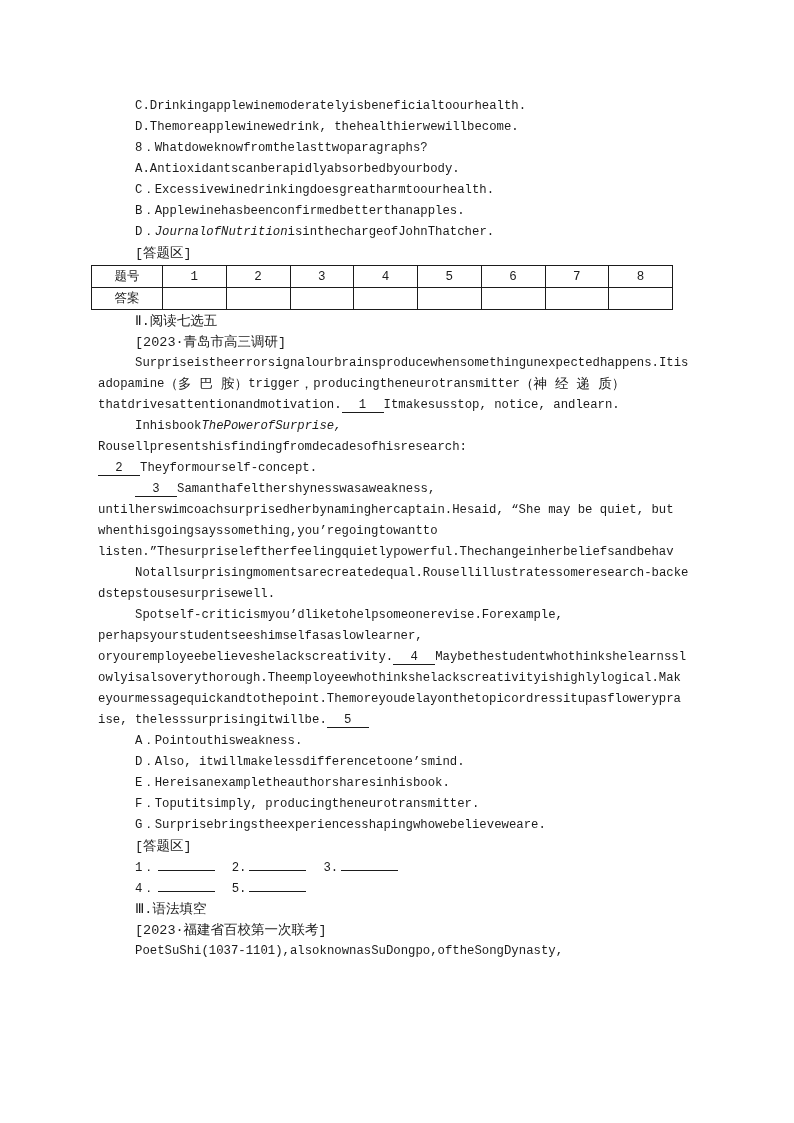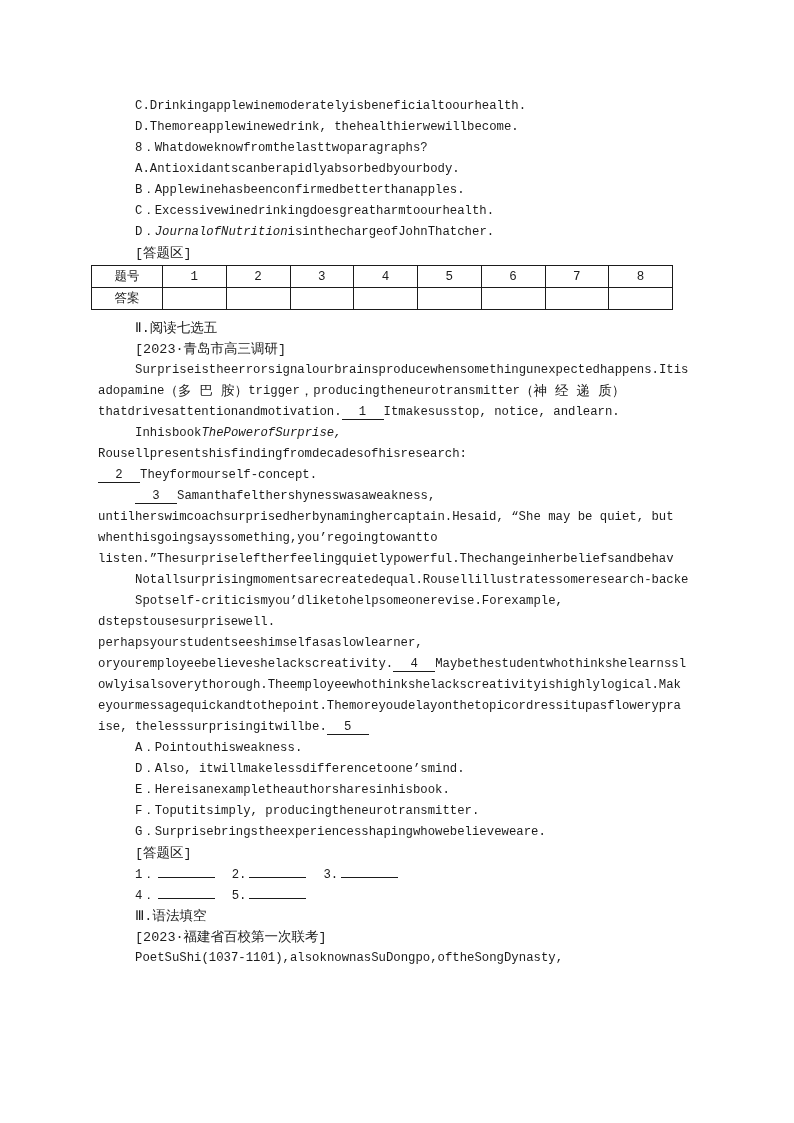--- a/index.html
+++ b/index.html
@@ -13,21 +13,21 @@
   .ln{height:21px;line-height:21px;white-space:pre;}
   .ind{padding-left:37px;}
   .jline{display:flex;}
   .jline.ind{padding-left:37px;}
   .it{font-style:italic;}
   .blank{
     display:inline-block;min-width:42px;text-align:center;
     border-bottom:1px solid #1b1b1b;height:16px;line-height:18px;
   }
   table.anstable{
-    border-collapse:collapse;margin-left:-7px;margin-top:1px;margin-bottom:8px;
+    border-collapse:collapse;margin-left:-7px;margin-top:1px;margin-bottom:1px;
     table-layout:fixed;width:582px;font-family:Liberation Mono, monospace;
   }
   table.anstable td{
     border:1px solid #1b1b1b;height:21px;text-align:center;vertical-align:middle;
     font-size:12.5px;padding:0;
   }
   td.tbl-head{width:70px;font-size:13.5px;}
   .ansitem{display:inline-block;margin-right:17px;}
   .ansline{
     display:inline-block;width:57px;height:13px;
@@ -38,22 +38,22 @@
 </head>
 <body>
 
 <div class="content">
 
   <div class="ln ind">C.Drinkingapplewinemoderatelyisbeneficialtoourhealth.</div>
   <div class="ln ind">D.Themoreapplewinewedrink, thehealthierwewillbecome.</div>
 
   <div class="ln ind">8．Whatdoweknowfromthelasttwoparagraphs?</div>
   <div class="ln ind">A.Antioxidantscanberapidlyabsorbedbyourbody.</div>
+  <div class="ln ind">C．Excessivewinedrinkingdoesgreatharmtoourhealth.</div>
   <div class="ln ind">B．Applewinehasbeenconfirmedbetterthanapples.</div>
-  <div class="ln ind">C．Excessivewinedrinkingdoesgreatharmtoourhealth.</div>
   <div class="ln ind"><span>D．</span><span class="it">JournalofNutrition</span><span>isinthechargeofJohnThatcher.</span></div>
 
   <div class="ln ind cjk">[答题区]</div>
 
   <table class="anstable">
     <tbody>
         <tr>
       <td class="tbl-head cjk">题号</td>
       <td>1</td>
       <td>2</td>
@@ -88,23 +88,23 @@
   <div class="ln ind"><span>Inhisbook</span><span class="it">ThePowerofSurprise,</span></div>
   <div class="ln">Rousellpresentshisfindingfromdecadesofhisresearch:</div>
   <div class="ln"><span class="blank">2</span><span>Theyformourself-concept.</span></div>
 
   <div class="ln ind"><span class="blank">3</span><span>Samanthafelthershynesswasaweakness,</span></div>
   <div class="ln">untilherswimcoachsurprisedherbynaminghercaptain.Hesaid, “She may be quiet, but</div>
   <div class="ln jline"><span>when</span><span>this</span><span>going</span><span>says</span><span>something,</span><span>you’re</span><span>going</span><span>to</span><span>want</span><span>to</span></div>
   <div class="ln">listen.”Thesurpriseleftherfeelingquietlypowerful.Thechangeinherbeliefsandbehav</div>
 
   <div class="ln ind">Notallsurprisingmomentsarecreatedequal.Rousellillustratessomeresearch-backe</div>
+  <div class="ln">dstepstousesurprisewell.</div>
+
   <div class="ln ind">Spotself-criticismyou’dliketohelpsomeonerevise.Forexample,</div>
-
-  <div class="ln">dstepstousesurprisewell.</div>
   <div class="ln">perhapsyourstudentseeshimselfasaslowlearner,</div>
   <div class="ln"><span>oryouremployeebelieveshelackscreativity.</span><span class="blank">4</span><span>Maybethestudentwhothinkshelearnssl</span></div>
   <div class="ln">owlyisalsoverythorough.Theemployeewhothinkshelackscreativityishighlylogical.Mak</div>
   <div class="ln">eyourmessagequickandtothepoint.Themoreyoudelayonthetopicordressitupasflowerypra</div>
   <div class="ln"><span>ise, thelesssurprisingitwillbe.</span><span class="blank">5</span></div>
 
   <div class="ln ind">A．Pointouthisweakness.</div>
   <div class="ln ind">D．Also, itwillmakelessdifferencetoone’smind.</div>
   <div class="ln ind">E．Hereisanexampletheauthorsharesinhisbook.</div>
   <div class="ln ind">F．Toputitsimply, producingtheneurotransmitter.</div>

